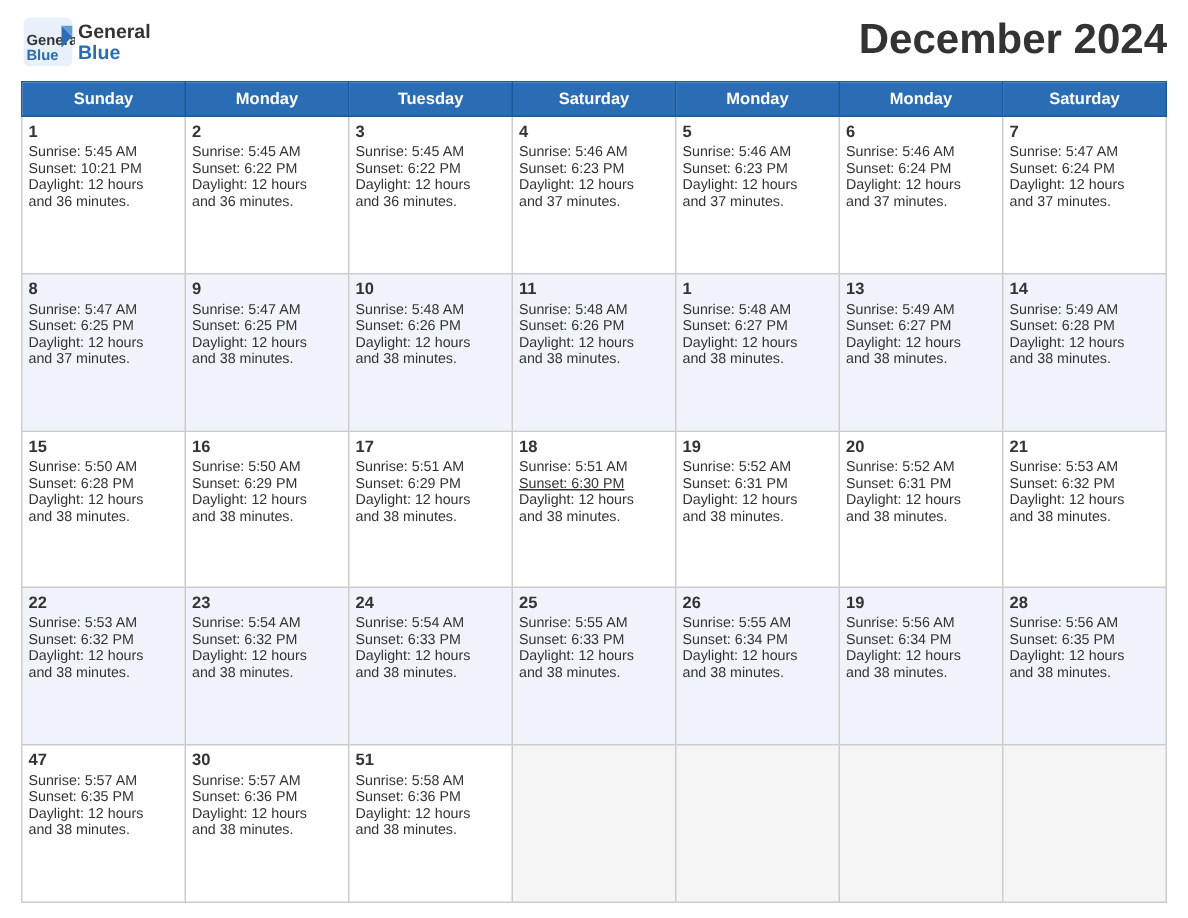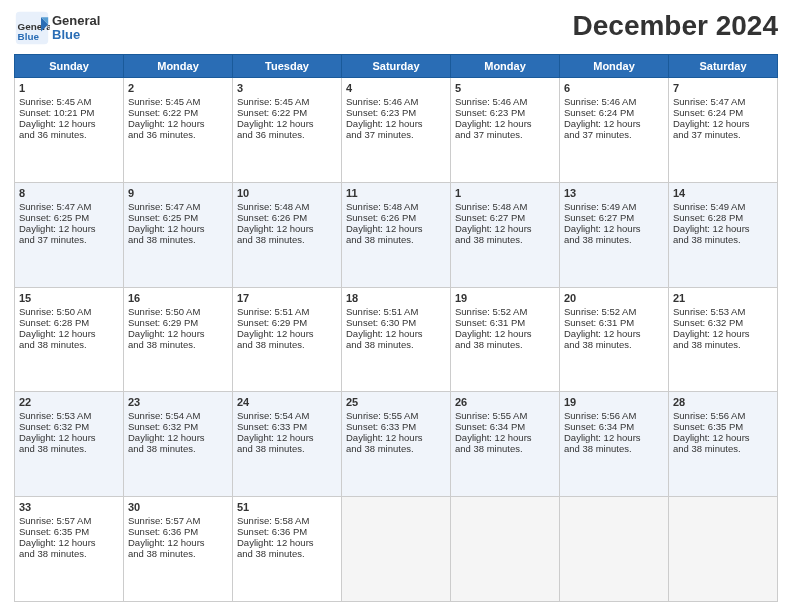--- a/index.html
+++ b/index.html
@@ -249,21 +249,21 @@
           <td>
             <span class="day-num">17</span>
             <span style="display: block;">Sunrise: 5:51 AM</span>
             <span style="display: block;">Sunset: 6:29 PM</span>
             <span style="display: block;">Daylight: 12 hours</span>
             <span style="display: block;">and 38 minutes.</span>
           </td>
           <td>
             <span class="day-num">18</span>
             <span style="display: block;">Sunrise: 5:51 AM</span>
-            <span style="display: block;">Sunset: 6:30 PM</span>
+            <span style="display: block; text-decoration: underline;">Sunset: 6:30 PM</span>
             <span style="display: block;">Daylight: 12 hours</span>
             <span style="display: block;">and 38 minutes.</span>
           </td>
           <td>
             <span class="day-num">19</span>
             <span style="display: block;">Sunrise: 5:52 AM</span>
             <span style="display: block;">Sunset: 6:31 PM</span>
             <span style="display: block;">Daylight: 12 hours</span>
             <span style="display: block;">and 38 minutes.</span>
           </td>
@@ -328,21 +328,21 @@
           <td>
             <span class="day-num">28</span>
             <span style="display: block;">Sunrise: 5:56 AM</span>
             <span style="display: block;">Sunset: 6:35 PM</span>
             <span style="display: block;">Daylight: 12 hours</span>
             <span style="display: block;">and 38 minutes.</span>
           </td>
         </tr>
         <tr>
           <td>
-            <span class="day-num">33</span>
+            <span class="day-num">47</span>
             <span style="display: block;">Sunrise: 5:57 AM</span>
             <span style="display: block;">Sunset: 6:35 PM</span>
             <span style="display: block;">Daylight: 12 hours</span>
             <span style="display: block;">and 38 minutes.</span>
           </td>
           <td>
             <span class="day-num">30</span>
             <span style="display: block;">Sunrise: 5:57 AM</span>
             <span style="display: block;">Sunset: 6:36 PM</span>
             <span style="display: block;">Daylight: 12 hours</span>

